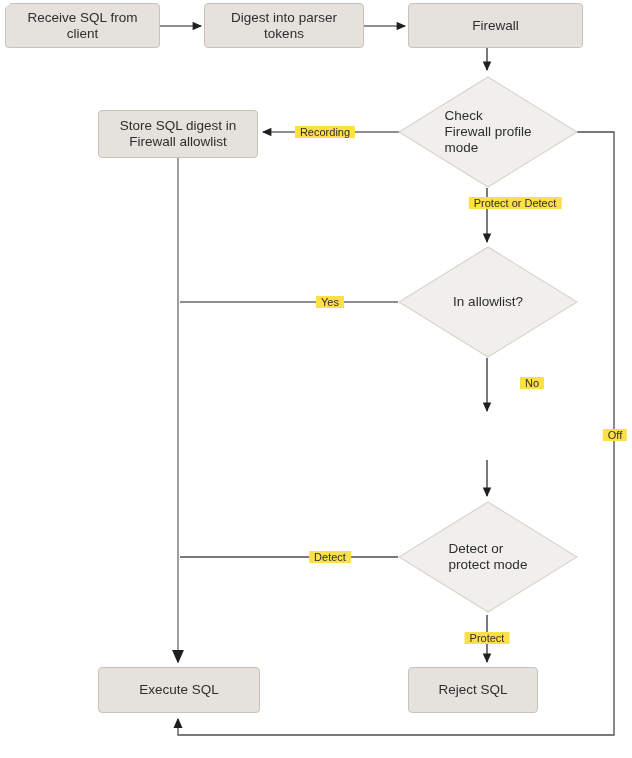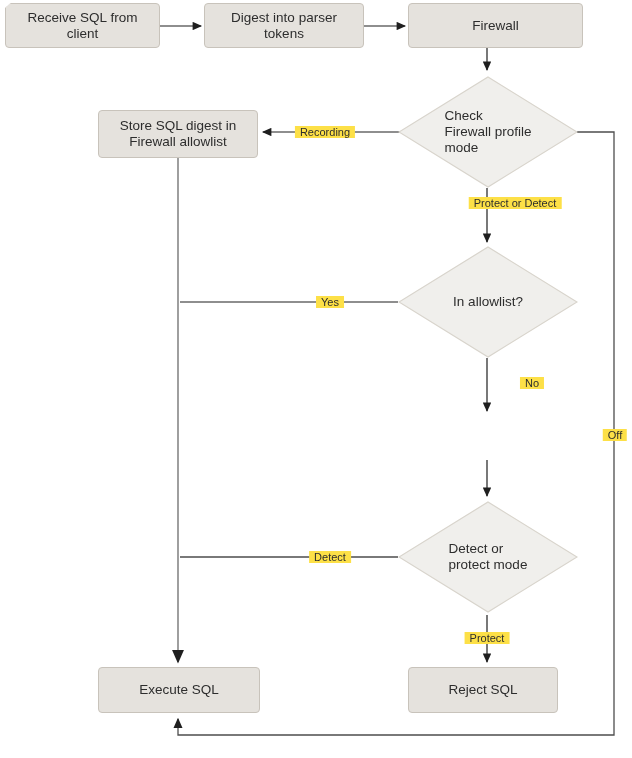--- a/index.html
+++ b/index.html
@@ -82,21 +82,21 @@
   <div class="box" style="left:408px;top:3px;width:175px;height:45px;">
     <span>Firewall</span>
   </div>
   <div class="box" style="left:98px;top:110px;width:160px;height:48px;">
     <span>Store SQL digest in
 Firewall allowlist</span>
   </div>
   <div class="box" style="left:98px;top:667px;width:162px;height:46px;">
     <span>Execute SQL</span>
   </div>
-  <div class="box" style="left:408px;top:667px;width:150px;height:46px;">
+  <div class="box" style="left:408px;top:667px;width:130px;height:46px;">
     <span>Reject SQL</span>
   </div>
 
   <div class="diamond" style="left:398px;top:76px;width:180px;height:112px;">
     <svg width="180" height="112">
       <polygon points="90,1 179,56 90,111 1,56" style="fill:var(--diamond_fill,#f0efec);stroke:var(--diamond_border,#d8d4cc);stroke-width:1.2"></polygon>
     </svg>
     <div class="dlabel">Check
 Firewall profile
 mode</div>

